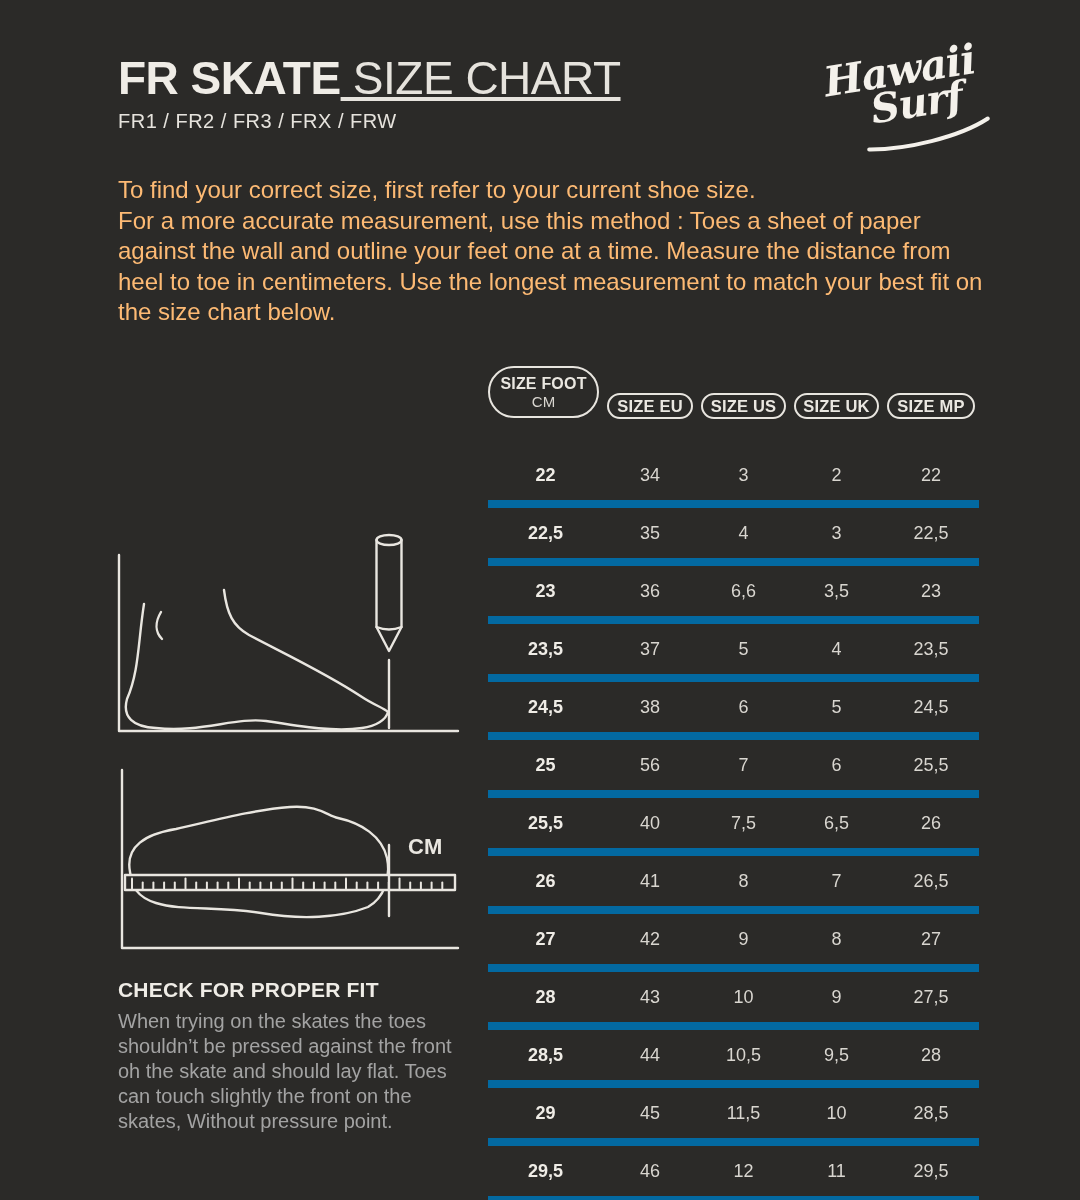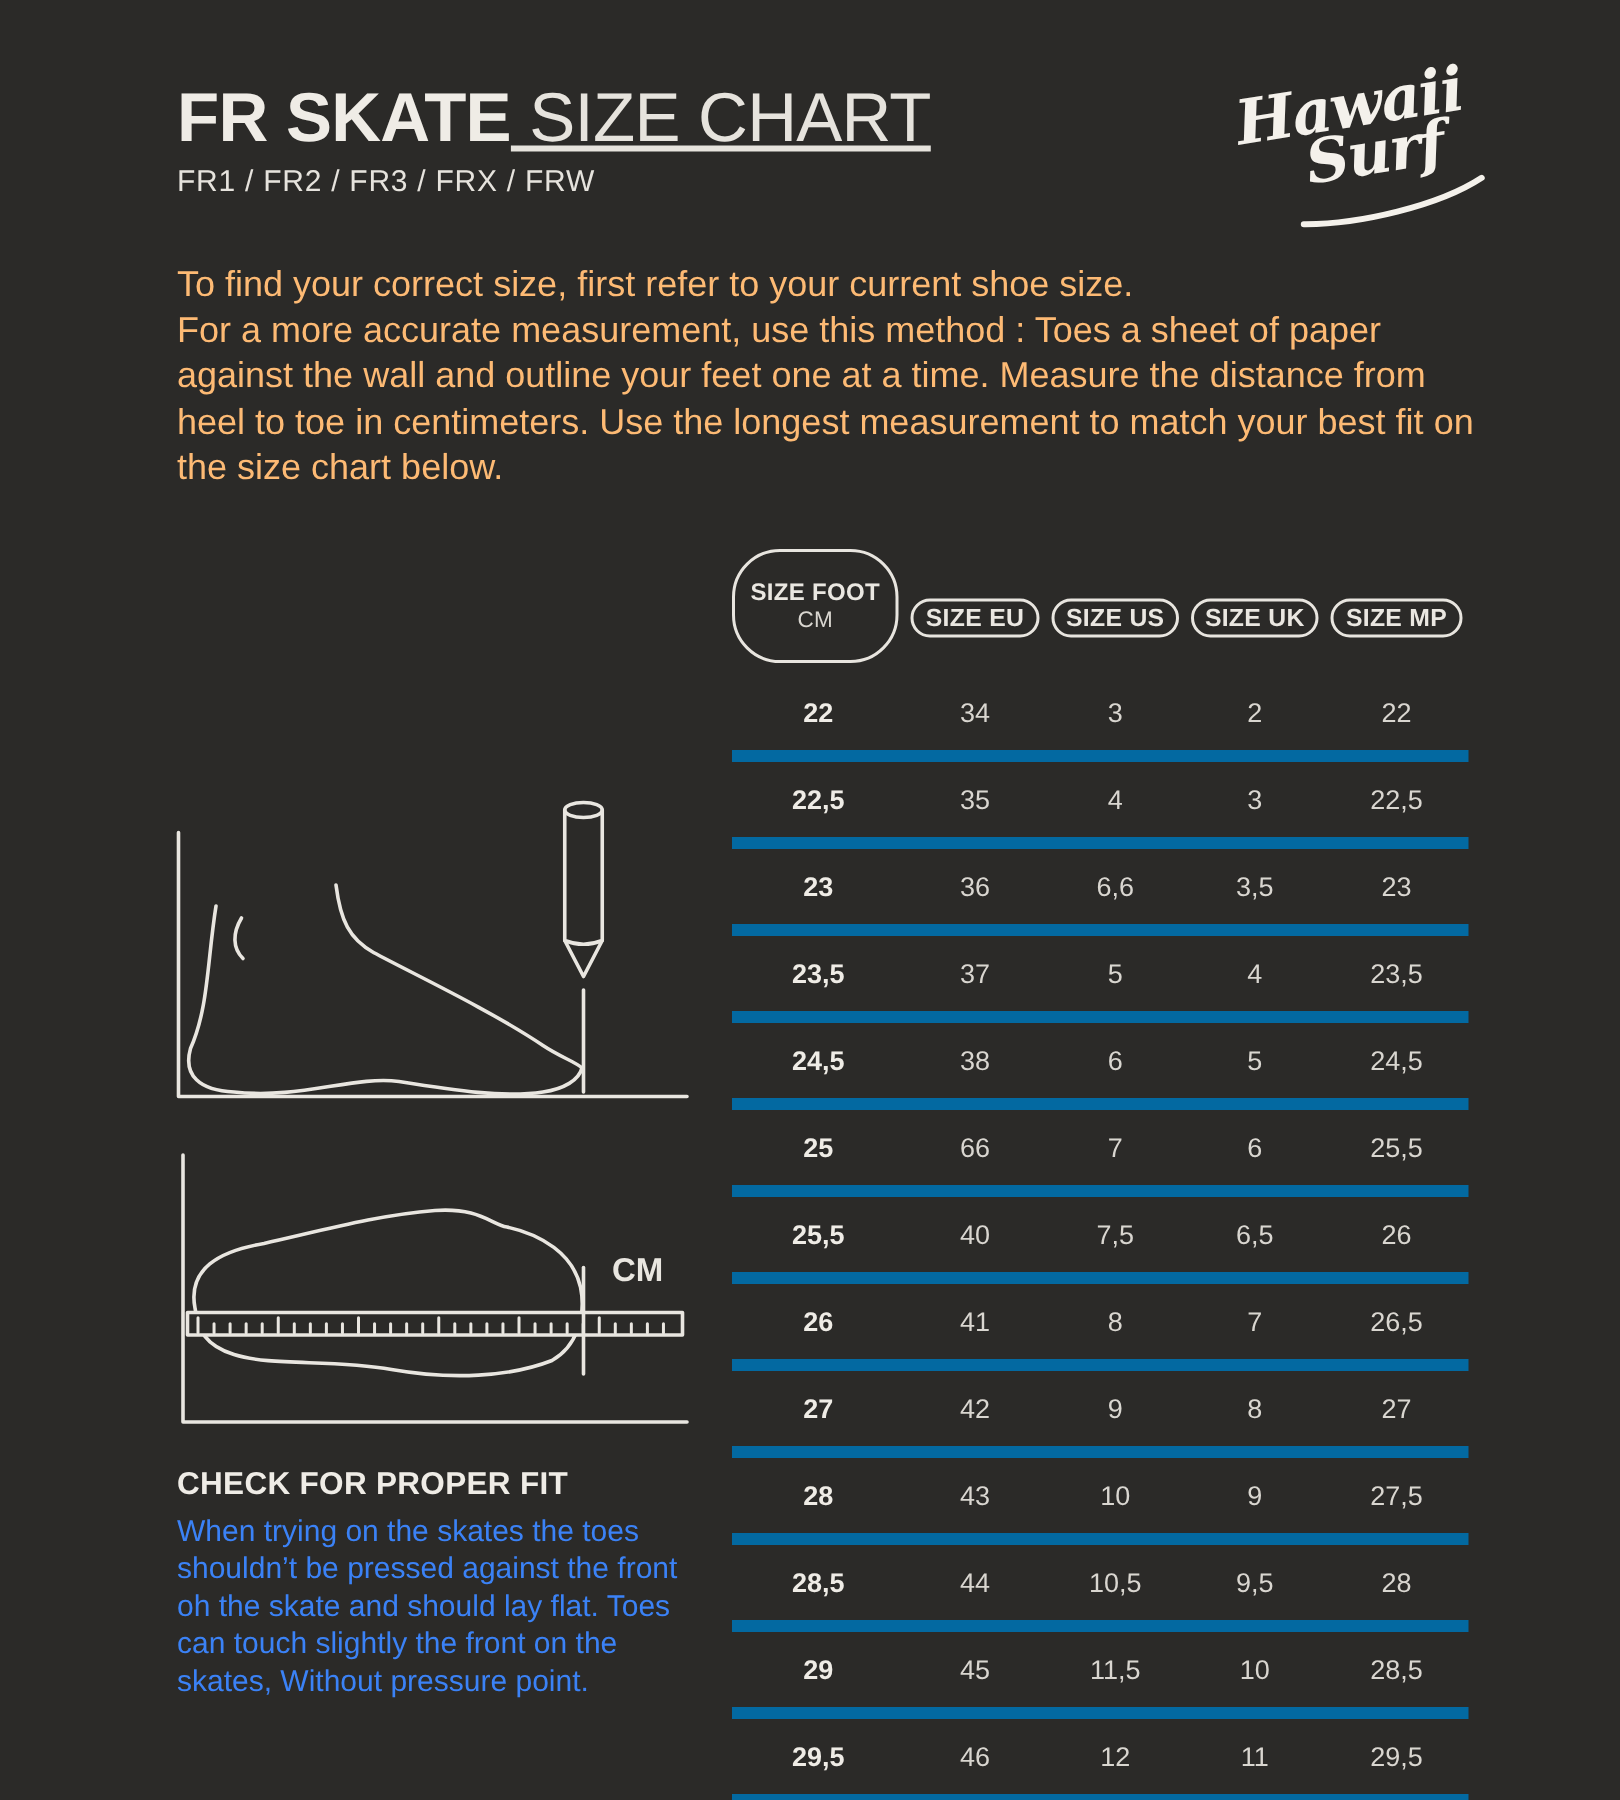--- a/index.html
+++ b/index.html
@@ -32,40 +32,40 @@
   .intro{position:absolute;left:118px;top:175px;width:875px;font-size:24px;line-height:30.5px;color:#fdba74;font-weight:400;}
 
   
   .size-table{position:absolute;left:488px;top:366px;width:491px;}
   .thead{display:grid;grid-template-columns:115px 94px 93px 93px 96px;align-items:center;height:64px;}
   .pill{
     border:2.5px solid #e8e5df;border-radius:32px;
     display:flex;flex-direction:column;align-items:center;justify-content:center;
     font-weight:700;color:#eae7e1;background:transparent;box-sizing:border-box;
   }
-  .pill.major{height:76px;width:111px;font-size:16px;letter-spacing:0.2px;align-self:start;}
+  .pill.major{height:52px;width:111px;font-size:16px;letter-spacing:0.2px;align-self:start;}
   .pill.minor{height:26px;margin:0 4px;font-size:16.5px;letter-spacing:0.2px;margin-top:16px;}
   .pill .sub{font-weight:400;font-size:15px;color:#d9d6d0;margin-top:0px;line-height:17px;}
   .tbody{margin-top:20px;}
   .trow{
     display:grid;grid-template-columns:115px 94px 93px 93px 96px;
     height:50px;align-items:center;text-align:center;
     border-bottom:8px solid #0369a1;
   }
   .trow .c{font-size:18px;color:#d9d6d0;font-weight:400;}
   .trow .c.first{font-weight:700;color:#efece6;}
 
   
   .illus{position:absolute;}
   .illus svg{display:block;}
 
   
   .fitnote{position:absolute;left:118px;top:978px;width:335px;}
   .fitnote .fn-head{font-size:21px;font-weight:700;color:#efece6;letter-spacing:0.2px;margin:0 0 7px 0;}
-  .fitnote .fn-body{font-size:20px;line-height:25px;color:#3b82f6;margin:0;font-weight:400;}
+  .fitnote .fn-body{font-size:20px;line-height:25px;color:#a3a3a3;margin:0;font-weight:400;}
 </style>
 </head>
 <body>
 
 <div class="page">
 
   <div class="title"><span class="t-bold">FR SKATE</span><span class="t-light"> SIZE CHART</span></div>
   <div class="subtitle">FR1 / FR2 / FR3 / FRX / FRW</div>
 
   <div class="brand">
@@ -131,21 +131,21 @@
         </div>
         <div class="trow">
           <div class="c first">24,5</div>
           <div class="c">38</div>
           <div class="c">6</div>
           <div class="c">5</div>
           <div class="c">24,5</div>
         </div>
         <div class="trow">
           <div class="c first">25</div>
-          <div class="c">66</div>
+          <div class="c">56</div>
           <div class="c">7</div>
           <div class="c">6</div>
           <div class="c">25,5</div>
         </div>
         <div class="trow">
           <div class="c first">25,5</div>
           <div class="c">40</div>
           <div class="c">7,5</div>
           <div class="c">6,5</div>
           <div class="c">26</div>

